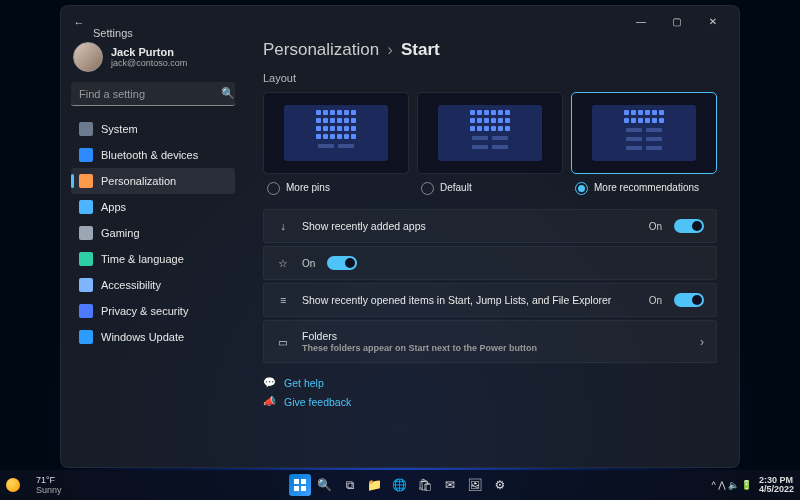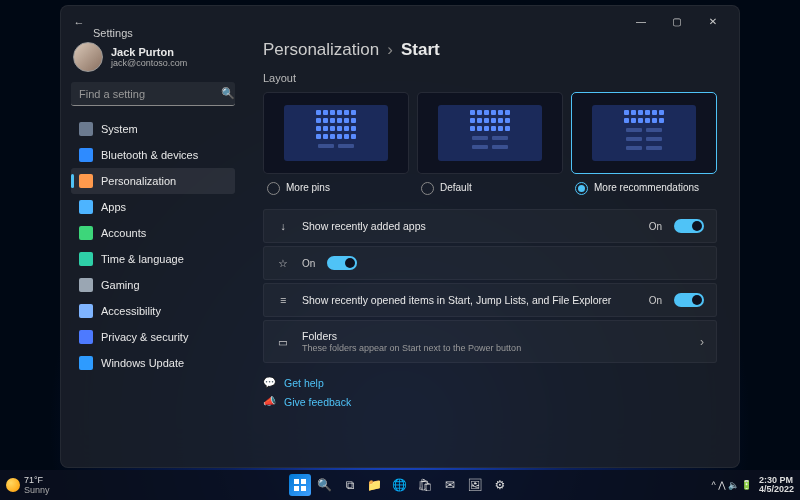--- a/index.html
+++ b/index.html
@@ -43,31 +43,31 @@
 
   .radiogrp { display: flex; gap: 8px; margin-bottom: 14px; }
   .radiogrp .rad { flex: 1; display: flex; align-items: flex-start; gap: 6px; font-size: 10px; cursor: pointer; padding-left: 4px;}
   .radcirc { width: 13px; height: 13px; border-radius: 50%; border: 1.5px solid #888; display: inline-flex; align-items: center; justify-content: center; }
   .rad.sel .radcirc { border-color: #4fc3f7; }
   .rad.sel .radcirc::after { content: ''; width: 7px; height: 7px; border-radius: 50%; background: #4fc3f7; }
 
   .setrow { display: flex; align-items: center; gap: 12px; background: rgba(255,255,255,0.03); border: 1px solid rgba(255,255,255,0.05); border-radius: 3px; padding: 9px 12px; margin-bottom: 3px; font-size: 10.5px; }
   .setrow .ric { width: 14px; color: #ccc; text-align: center; }
   .setrow .rlabel { flex: 1; }
-  .setrow .sub { font-size: 9px; color: #999; margin-top: 1px; }
+  .setrow .sub { font-size: 9px; color: #999; margin-top: 1px; font-weight: bold; }
   .setrow .state { font-size: 10px; color: #ccc; }
   .toggle { width: 30px; height: 14px; background: #4fc3f7; border-radius: 8px; position: relative; cursor: pointer; }
   .toggle::after { content: ''; position: absolute; right: 2px; top: 2px; width: 10px; height: 10px; background: #0e1220; border-radius: 50%; }
   .chev { color: #aaa; font-size: 12px; }
 
   .links { margin-top: 10px; font-size: 10.5px; }
   .links a { display: flex; align-items: center; gap: 8px; color: #4fc3f7; text-decoration: none; padding: 3px 0; cursor: pointer; }
 
   .taskbar { position: absolute; bottom: 0; left: 0; right: 0; height: 30px; background: rgba(10,15,30,0.9); display: flex; align-items: center; justify-content: space-between; padding: 0 6px; font-size: 9px; color: #ddd; }
-  .taskbar .left { display: flex; align-items: center; gap: 4px; }
+  .taskbar .left { display: flex; align-items: center; gap: 16px; }
   .weathic { width: 14px; height: 14px; border-radius: 50%; background: radial-gradient(circle at 35% 35%, #ffd760, #ff9a00); }
   .taskbar .center { display: flex; gap: 3px; position: absolute; left: 50%; transform: translateX(-50%); }
   .tbicon { width: 22px; height: 22px; border-radius: 3px; display: flex; align-items: center; justify-content: center; font-size: 12px; cursor: pointer; }
   .tbicon.start { background: linear-gradient(135deg,#0078d4,#40a0ff); }
   .taskbar .right { display: flex; align-items: center; gap: 6px; }
   .taskbar .right .clock { text-align: left; line-height: 1.05; font-weight: bold; }
 </style>
 </head>
 <body>
 
@@ -105,30 +105,26 @@
           </div>
           <div class="navitem active">
             <span class="ic" style="background:#ff9a4d"></span>
             <span>Personalization</span>
           </div>
           <div class="navitem">
             <span class="ic" style="background:#4db4ff"></span>
             <span>Apps</span>
           </div>
           <div class="navitem">
-            <span class="ic" style="background:#3dd67a"></span>
-            <span>Accounts</span>
+            <span class="ic" style="background:#9aa6b3"></span>
+            <span>Gaming</span>
           </div>
           <div class="navitem">
             <span class="ic" style="background:#2ecfa7"></span>
             <span>Time &amp; language</span>
-          </div>
-          <div class="navitem">
-            <span class="ic" style="background:#9aa6b3"></span>
-            <span>Gaming</span>
           </div>
           <div class="navitem">
             <span class="ic" style="background:#7fb4ff"></span>
             <span>Accessibility</span>
           </div>
           <div class="navitem">
             <span class="ic" style="background:#4d7aff"></span>
             <span>Privacy &amp; security</span>
           </div>
           <div class="navitem">

